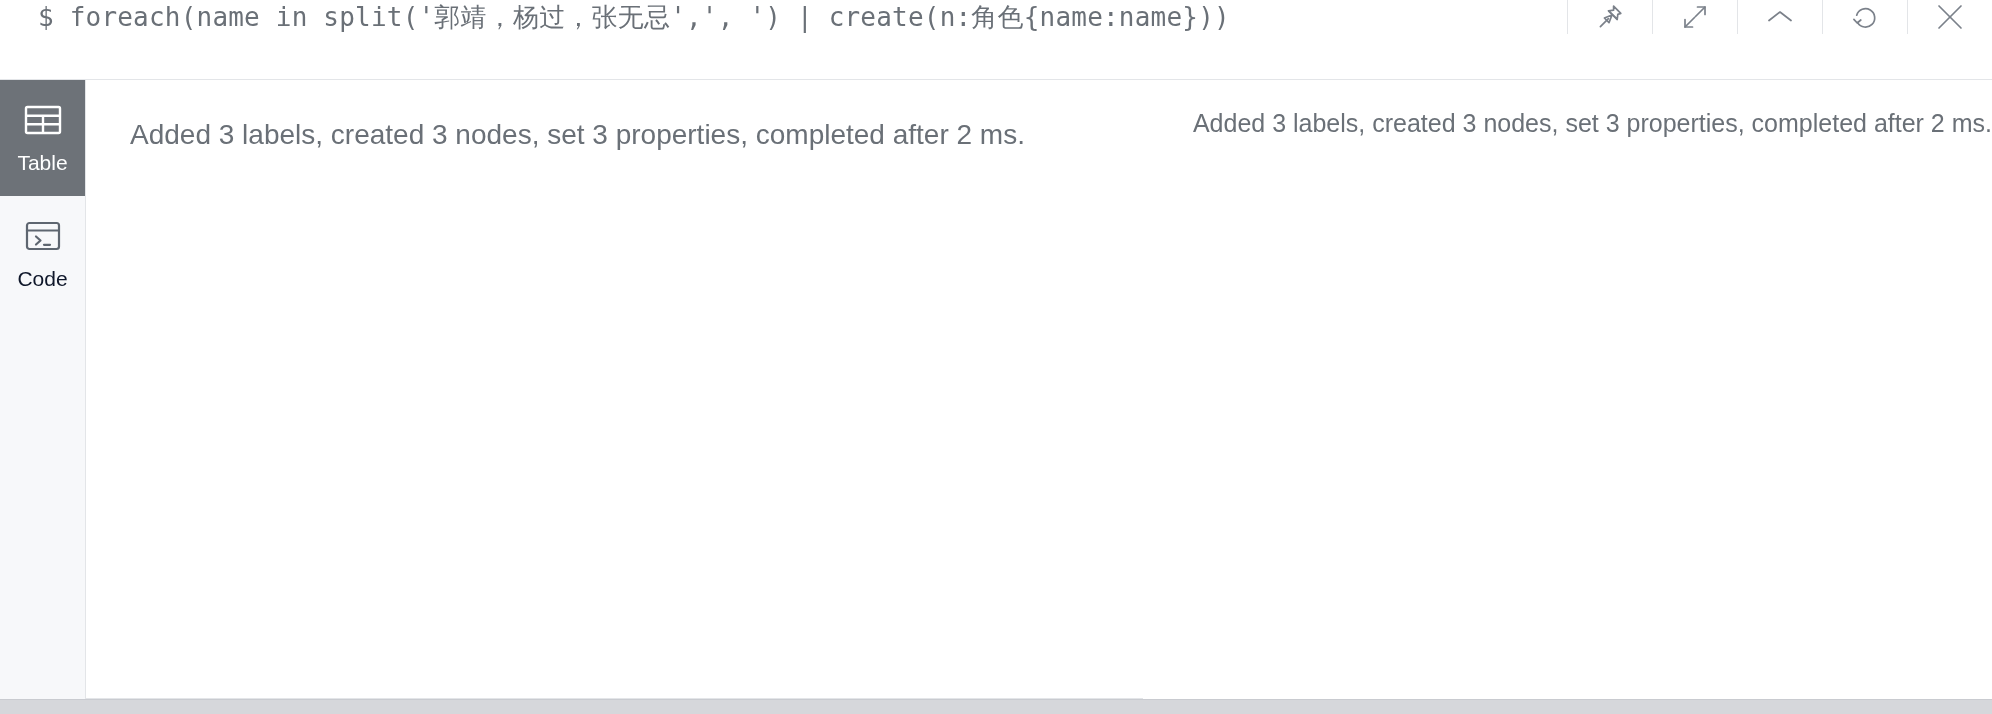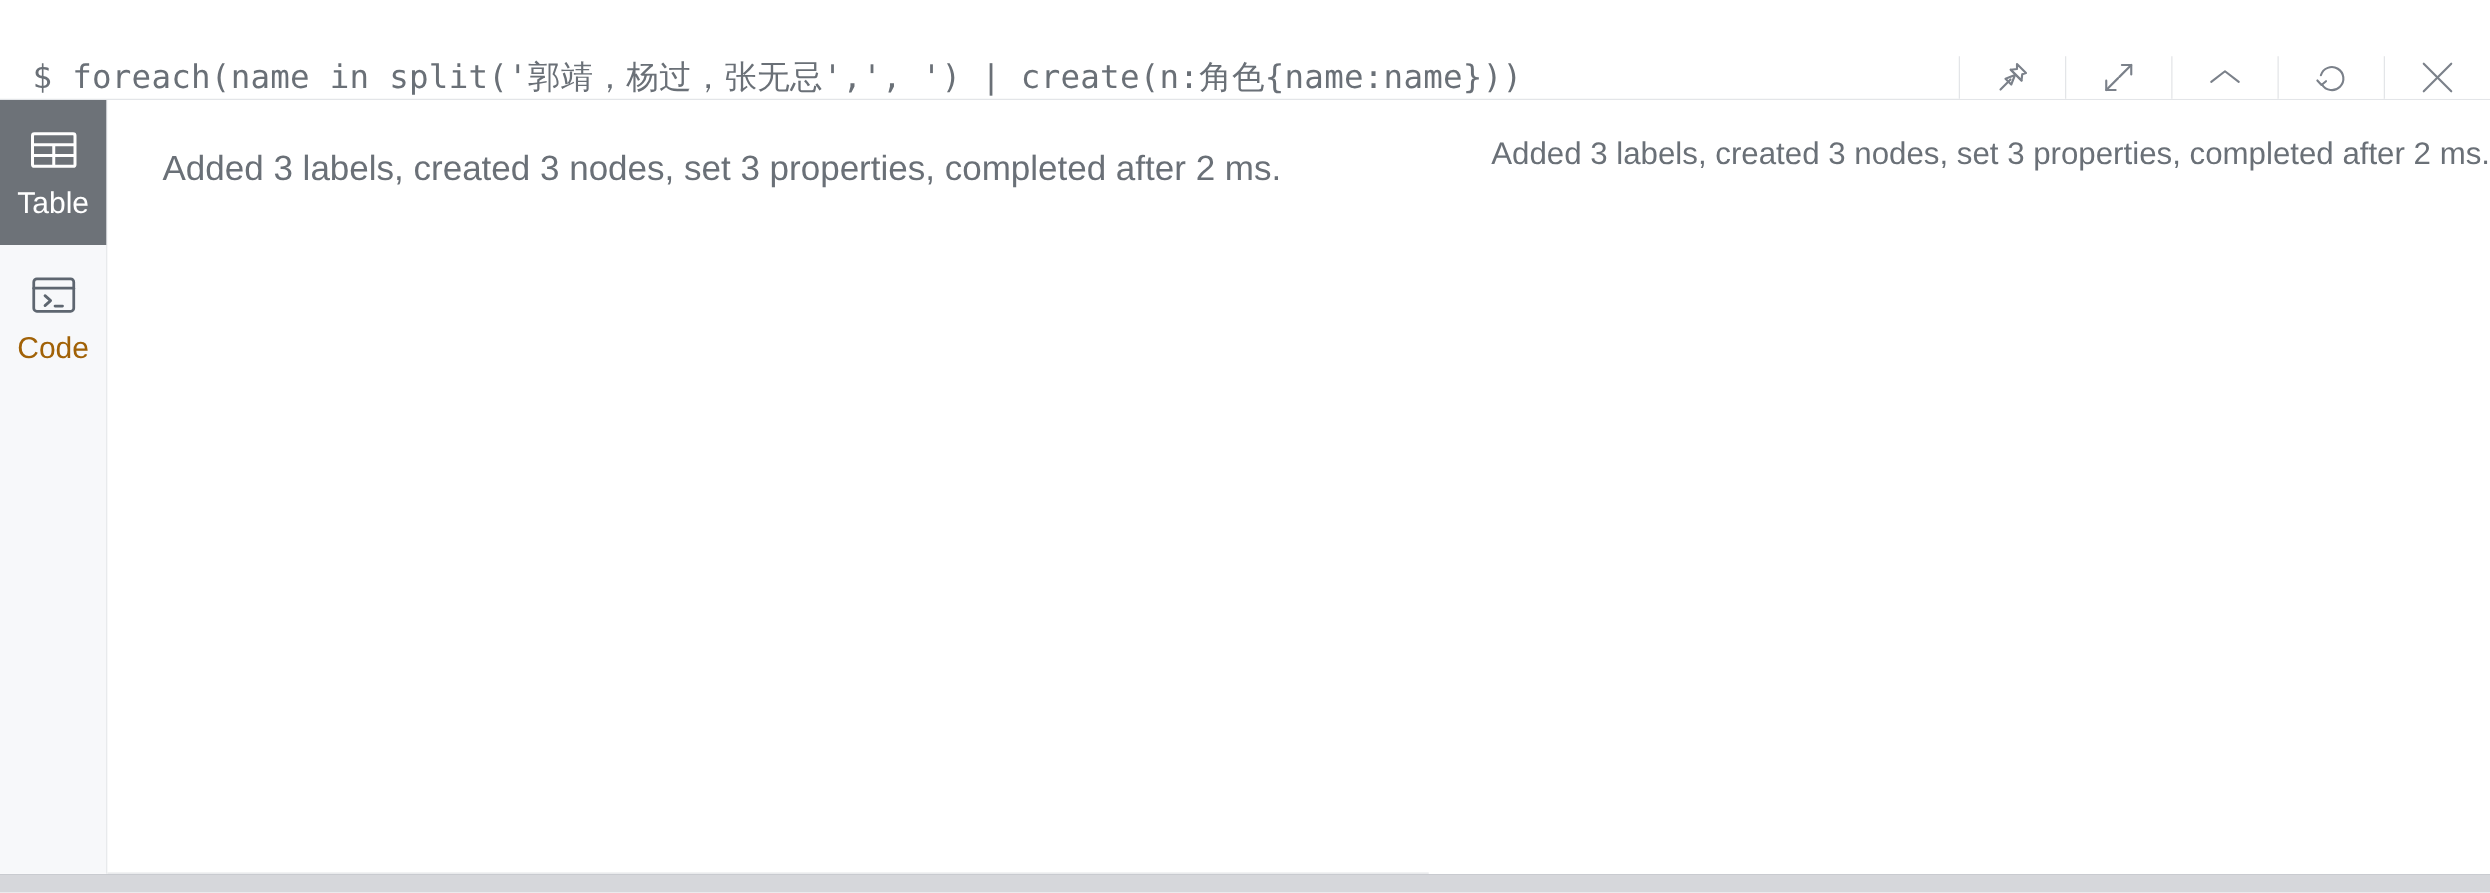--- a/index.html
+++ b/index.html
@@ -29,22 +29,23 @@
     flex-direction: column;
   }
 
   
   .header {
     height: 80px;
     min-height: 80px;
     background: #ffffff;
     border-bottom: 1px solid #e3e5e8;
     display: flex;
-    align-items: flex-end;
-    box-sizing: border-box;
+    align-items: flex-start;
+    box-sizing: border-box;
+    padding-left: 12px;
   }
   .cmd-wrap {
     flex: 1 1 auto;
     display: flex;
     align-items: center;
     padding-left: 26px;
     min-width: 0;
     overflow: hidden;
   }
   .cmd-text {
@@ -89,35 +90,35 @@
     display: flex;
     flex-direction: column;
   }
   .side-item {
     height: 116px;
     display: flex;
     flex-direction: column;
     align-items: center;
     justify-content: center;
     cursor: pointer;
-    color: #a16207;
+    color: #0f172a;
     box-sizing: border-box;
   }
   .side-item.active {
     background: #6d7278;
     color: #ffffff;
   }
   .side-icon {
     height: 44px;
     display: flex;
     align-items: center;
     justify-content: center;
   }
   .side-label {
-    font-size: 24px;
+    font-size: 21px;
     line-height: 30px;
     margin-top: 6px;
   }
 
   
   .main {
     flex: 1 1 auto;
     display: flex;
     flex-direction: row;
     min-width: 0;

